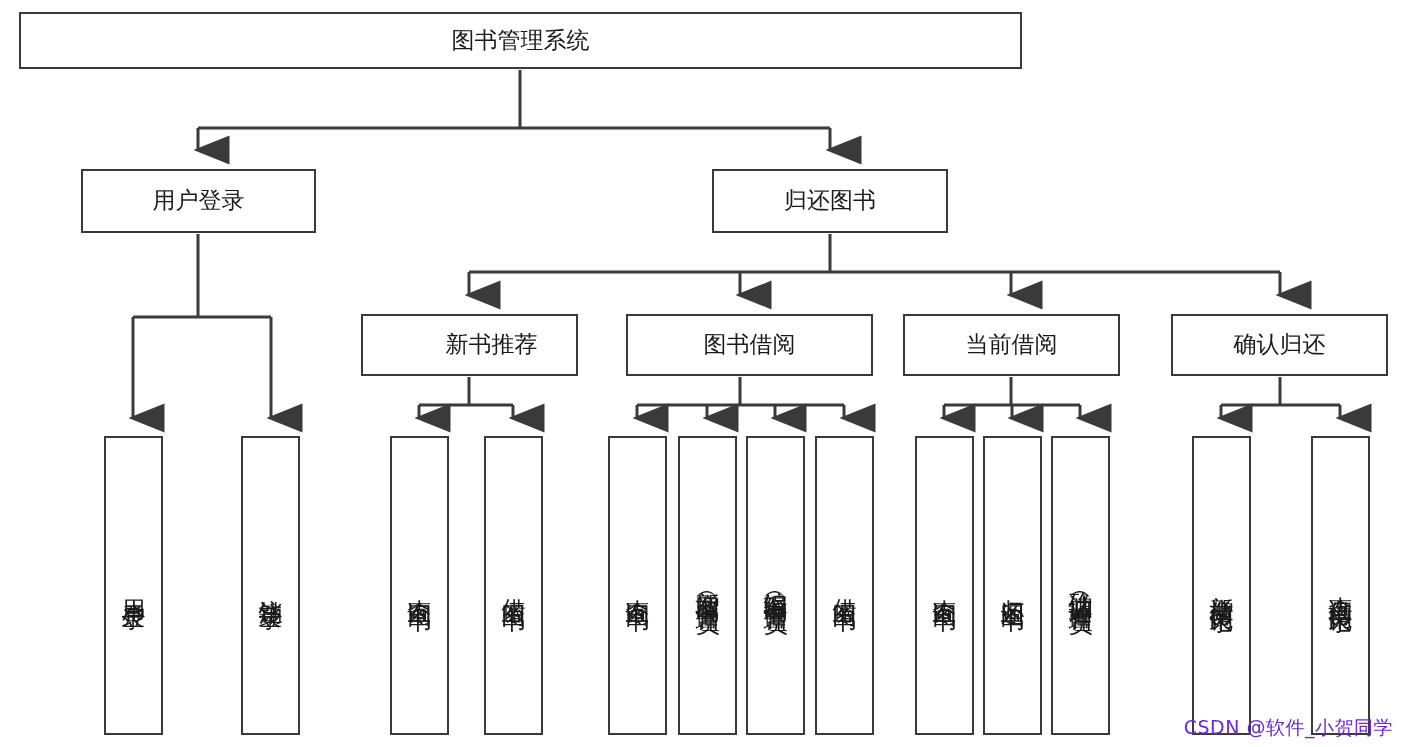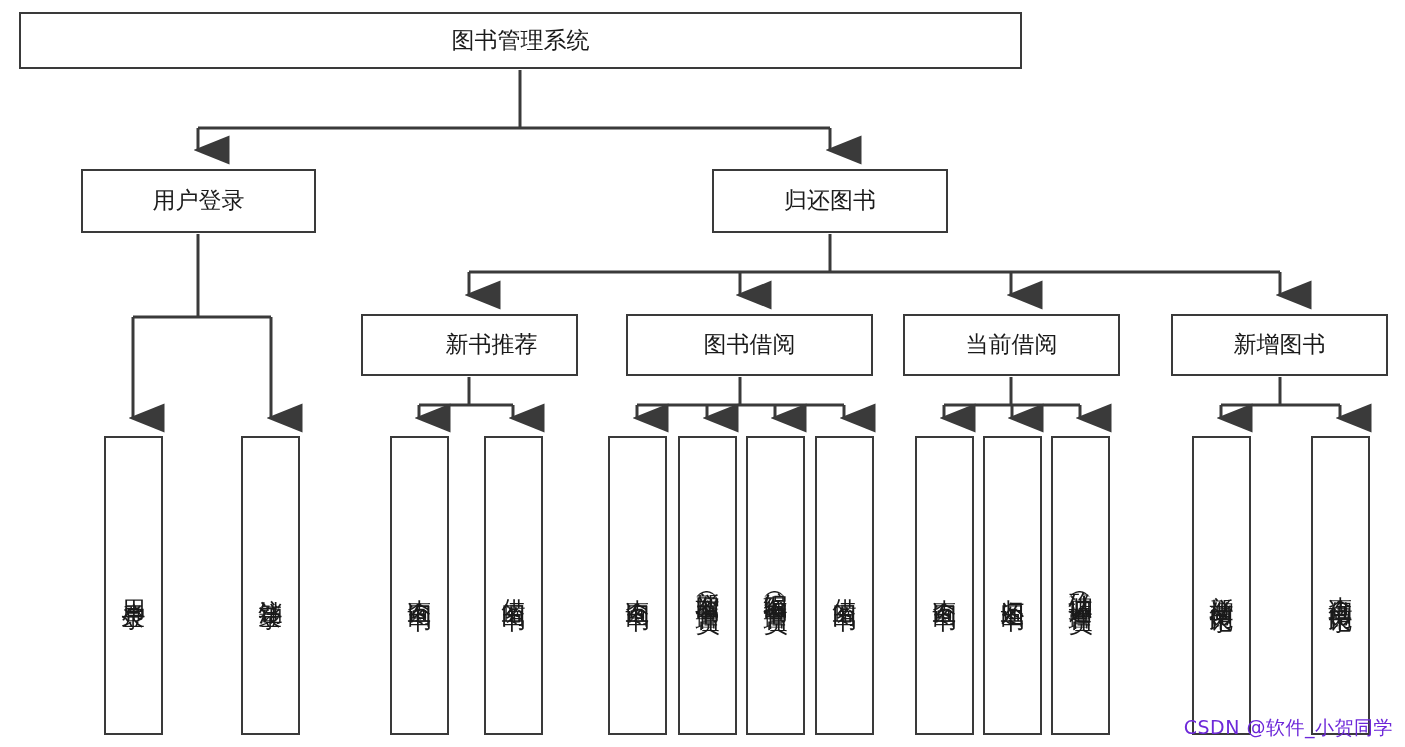--- a/index.html
+++ b/index.html
@@ -141,21 +141,21 @@
 
   <div class="node horiz" style="left:612px; top:314px; width:247px; height:62px;margin-left:14px;">
     <span class="node-label">图书借阅</span>
   </div>
 
   <div class="node horiz" style="left:903px; top:314px; width:217px; height:62px;align-items:center;">
     <span class="node-label">当前借阅</span>
   </div>
 
   <div class="node horiz" style="left:1171px; top:314px; width:217px; height:62px;">
-    <span class="node-label">新增图书</span>
+    <span class="node-label">确认归还</span>
   </div>
 
   <div class="node leaf" style="left:104px; top:436px; width:59px; height:299px;">
     <span class="node-label">用户登录</span>
   </div>
 
   <div class="node leaf" style="left:241px; top:436px; width:59px; height:299px;">
     <span class="node-label">注销登录</span>
   </div>
 

